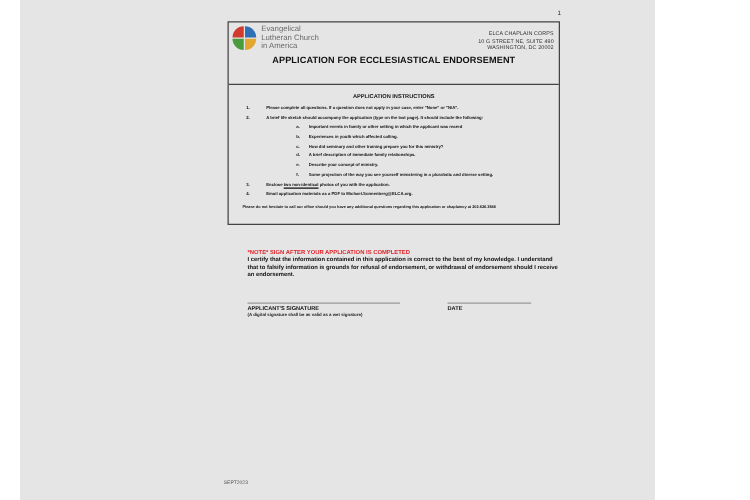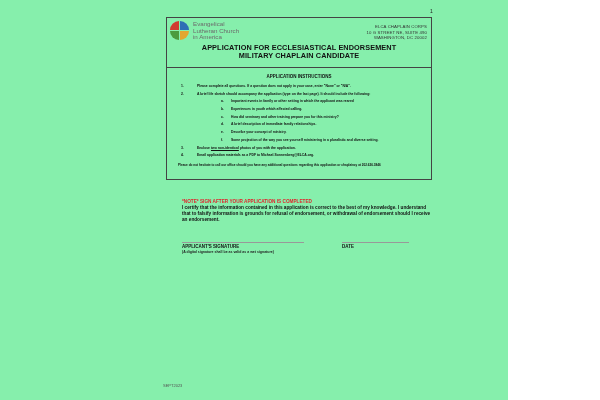--- a/index.html
+++ b/index.html
@@ -9,21 +9,22 @@
     width: 600px;
     height: 400px;
     overflow: hidden;
     font-family: "Liberation Sans", "DejaVu Sans", sans-serif;
     color: #111;
   }
   .page {
     position: relative;
     width: 508px;
     height: 400px;
-    background: #86efac;
+    background: #e5e5e5;
+    margin-left: 16px;
   }
   .page-number {
     position: absolute;
     left: 430px;
     top: 8px;
     font-size: 5px;
     color: #222;
   }
   .outer-box {
     position: absolute;
@@ -213,21 +214,20 @@
       </div>
 
       <div class="address">
         <div>ELCA CHAPLAIN CORPS</div>
         <div>10 G STREET NE, SUITE 490</div>
         <div>WASHINGTON, DC 20002</div>
       </div>
 
       <div class="doc-title">
         <div>APPLICATION FOR ECCLESIASTICAL ENDORSEMENT</div>
-        <div>MILITARY CHAPLAIN CANDIDATE</div>
       </div>
     </div>
 
     <div class="instructions">
       <div class="instr-heading">APPLICATION INSTRUCTIONS</div>
 
       <div class="instr-item">
         <span class="num">1.</span>
         <span class="txt">Please complete all questions. If a question does not apply in your case, enter "None" or "N/A".</span>
       </div>

